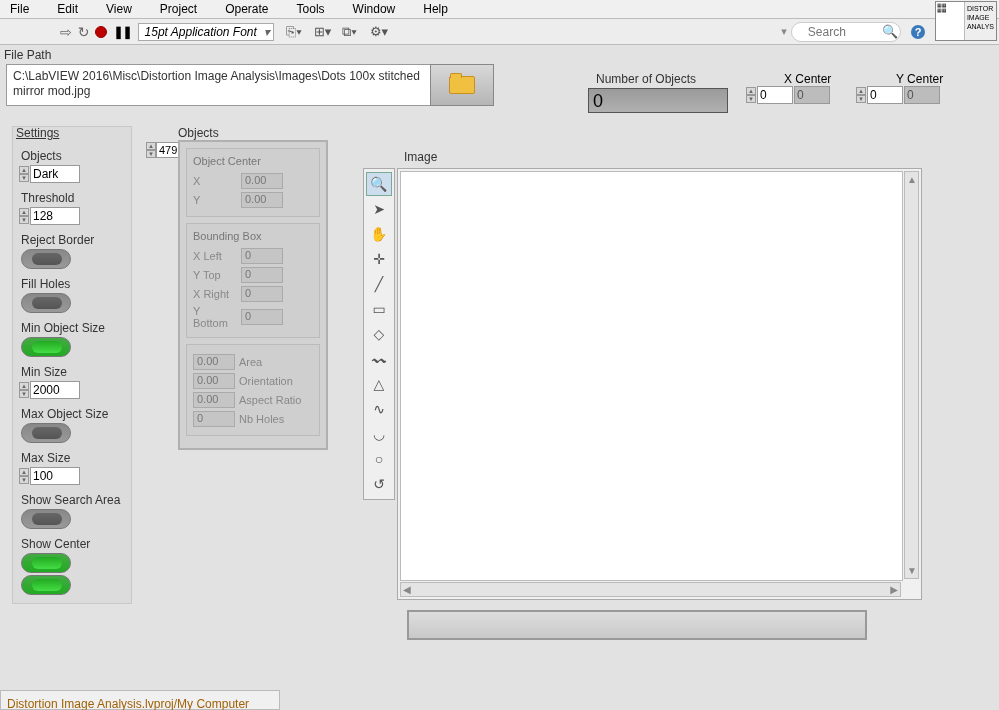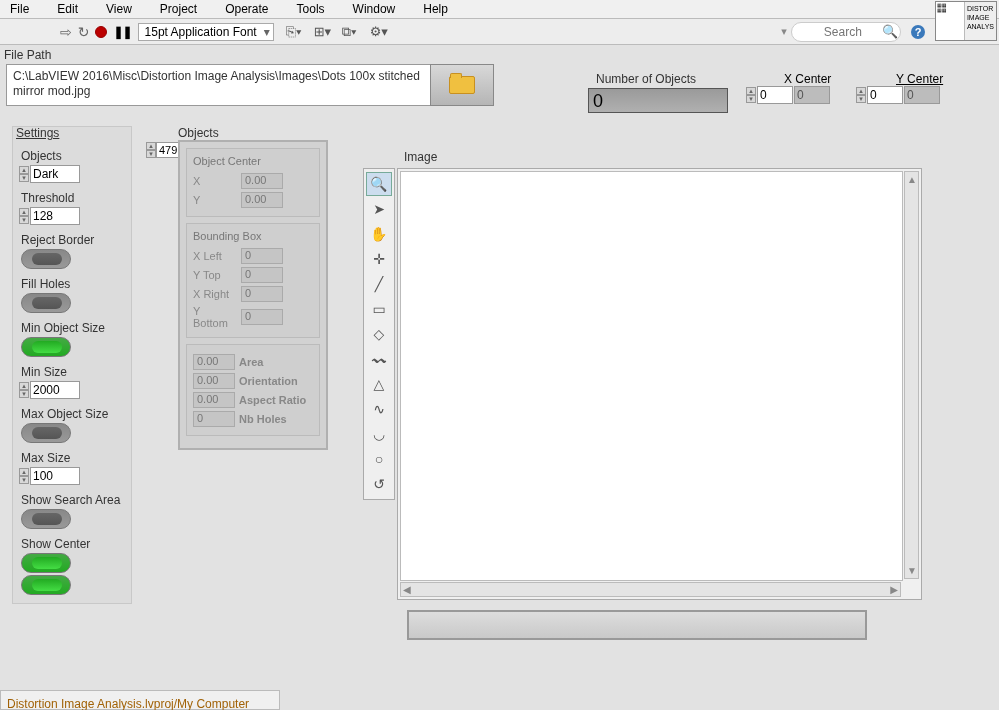--- a/index.html
+++ b/index.html
@@ -5,26 +5,26 @@
 * { box-sizing: border-box; margin: 0; padding: 0; font-family: Tahoma, Arial, sans-serif; font-size: 12px; }
 body { background: #e2e2e2; width: 999px; height: 710px; position: relative; overflow: hidden; }
 
 .menubar { background: #f0f0f0; border-bottom: 1px solid #bbb; height: 19px; display: flex; align-items: center; gap: 28px; padding-left: 10px; }
 .menubar span { cursor: pointer; }
 
 .toolbar { background: #ededed; border-bottom: 1px solid #bbb; height: 26px; display: flex; align-items: center; padding-left: 60px; gap: 6px; position: relative; }
 .toolbar .arrow { font-size: 14px; color: #666; }
 .toolbar .rec { width: 12px; height: 12px; border: 1px solid #900; border-radius: 50%; background: #b00; }
 .toolbar .pause { font-size: 12px; letter-spacing: -1px; font-weight: bold; color: #000; }
-.font-select { border: 1px solid #aaa; background: #fff; padding: 1px 16px 1px 6px; position: relative; }
+.font-select { border: 1px solid #aaa; background: #fff; padding: 1px 16px 1px 6px; position: relative; font-style: italic; }
 .font-select::after { content: "▾"; position: absolute; right: 3px; top: 1px; color: #666; }
 .toolbar-icons { display: flex; gap: 10px; margin-left: 6px; }
 .toolbar-icons span { width: 18px; height: 16px; color: #555; font-size: 13px; }
 .toolbar .search-area { position: absolute; right: 74px; display: flex; align-items: center; gap: 4px; }
-.search-input { border: 1px solid #ccc; border-radius: 10px; padding: 2px 22px 2px 16px; width: 110px; background: #fff; color: #3b82f6; text-align: center; }
+.search-input { border: 1px solid #ccc; border-radius: 10px; padding: 2px 22px 2px 16px; width: 110px; background: #fff; color: #3b82f6; }
 .search-mag { margin-left: -22px; color: #d4a; font-size: 13px; }
 .help-icon { width: 14px; height: 14px; border-radius: 50%; background: #3a79bb; color: #fff; font-weight: bold; text-align: center; line-height: 14px; margin-left: 8px; font-size: 11px; }
 .thumb-panel { position: absolute; right: 2px; top: 1px; width: 62px; height: 40px; border: 1px solid #888; background: #fff; display: flex; }
 .thumb-panel .swatch { width: 30px; border-right: 1px solid #bbb; font-size: 5px; text-align: left; padding: 1px; line-height: 5px; }
 .thumb-panel .lbl { font-size: 7px; line-height: 9px; padding: 2px; background: #eee; width: 32px; }
 
 .filepath-label { position: absolute; top: 48px; left: 4px; font-size: 12px; color: #333; }
 .filepath-box { position: absolute; top: 64px; left: 6px; width: 424px; height: 42px; background: #fff; border: 1px solid #999; border-right: none; padding: 4px 6px; font-size: 12px; color: #333; line-height: 15px; }
 .folder-btn { position: absolute; top: 64px; left: 430px; width: 64px; height: 42px; background: linear-gradient(#d8d8d8,#b5b5b5); border: 1px solid #888; display: flex; align-items: center; justify-content: center; }
 .folder-icon { width: 26px; height: 18px; background: #f0c040; border: 1px solid #c89020; border-radius: 2px; position: relative; }
@@ -33,21 +33,21 @@
 .dotted-bg { position: absolute; left: 2px; top: 46px; right: 2px; bottom: 22px; background-image: radial-gradient(#b8b8b8 0.7px, transparent 0.7px); background-size: 8px 8px; z-index: -1; }
 
 .lbl-numobj { position: absolute; top: 72px; left: 596px; color: #333; }
 .numobj-box { position: absolute; top: 88px; left: 588px; width: 140px; height: 25px; background: linear-gradient(#9a9a9a,#b0b0b0); border: 1px solid #555; padding: 2px 4px; font-size: 18px; color: #000; }
 
 .spinner { width: 10px; display: flex; flex-direction: column; }
 .spinner div { width: 10px; height: 8px; background: #d8d8d8; border: 1px solid #999; font-size: 7px; text-align: center; line-height: 6px; color: #666; }
 
 .xcenter-lbl { position: absolute; top: 72px; left: 784px; }
 .xcenter-grp { position: absolute; top: 86px; left: 746px; display: flex; align-items: center; gap: 1px; }
-.ycenter-lbl { position: absolute; top: 72px; left: 896px; text-decoration: underline; }
+.ycenter-lbl { position: absolute; top: 72px; left: 896px; }
 .ycenter-grp { position: absolute; top: 86px; left: 856px; display: flex; align-items: center; gap: 1px; }
 .num-in { width: 36px; height: 18px; border: 1px solid #999; background: #fff; padding: 1px 2px; }
 .num-in.gray { background: #bcbcbc; color: #555; }
 
 .settings-panel { position: absolute; top: 126px; left: 12px; width: 120px; background: #dcdcdc; border: 1px solid #c8c8c8; padding: 2px 4px 8px; }
 .settings-title { position: absolute; top: -1px; left: 3px; font-size: 12px; color: #333; text-decoration: underline; }
 .settings-panel .item-lbl { margin-top: 8px; margin-left: 4px; color: #333; }
 .settings-panel .first { margin-top: 20px; }
 .settings-panel .input-row { display: flex; align-items: center; gap: 1px; margin-left: 2px; margin-top: 2px; }
 .settings-panel .txt-in { width: 50px; height: 18px; border: 1px solid #999; background: #fff; padding: 1px 2px; }
@@ -60,21 +60,21 @@
 .objects-lbl { position: absolute; top: 126px; left: 178px; color: #333; }
 .obj-spin { position: absolute; top: 142px; left: 146px; display: flex; }
 .obj-spin input { width: 28px; height: 16px; border: 1px solid #999; background: #fff; font-size: 11px; padding: 0 2px; }
 
 .cluster { position: absolute; top: 140px; left: 178px; width: 150px; background: #d2d2d2; border: 2px solid #b0b0b0; padding: 6px; }
 .cluster .group { background: #cfcfcf; border: 1px solid #bbb; padding: 6px 6px 8px; margin-bottom: 6px; }
 .cluster .gtitle { color: #777; font-size: 11px; margin-bottom: 6px; }
 .cluster .row { display: flex; align-items: center; gap: 4px; margin-top: 3px; }
 .cluster .row .k { width: 44px; color: #888; font-size: 11px; }
 .cluster .row .v { width: 42px; height: 16px; border: 1px solid #aaa; background: #c5c5c5; color: #777; font-size: 11px; padding: 0 3px; }
-.cluster .area .k { width: 70px; font-weight: bold; }
+.cluster .area .k { width: 70px; }
 
 .image-lbl { position: absolute; top: 150px; left: 404px; color: #333; }
 .img-tools { position: absolute; top: 168px; left: 363px; width: 32px; background: #efefef; border: 1px solid #aaa; padding: 2px; }
 .img-tools div { width: 26px; height: 24px; border: 1px solid transparent; display: flex; align-items: center; justify-content: center; margin: 1px 0; font-size: 14px; color: #555; }
 .img-tools div.sel { border: 1px solid #7a9; background: #cde; }
 .img-canvas { position: absolute; top: 168px; left: 397px; width: 525px; height: 432px; background: #f0f0f0; border: 1px solid #aaa; }
 .img-canvas .inner { position: absolute; left: 2px; top: 2px; right: 18px; bottom: 18px; background: #fff; border: 1px solid #bbb; }
 .img-canvas .vscroll { position: absolute; right: 2px; top: 2px; width: 15px; bottom: 20px; background: #e4e4e4; border: 1px solid #bbb; }
 .img-canvas .vscroll::before { content:"▲"; position:absolute; top:2px; left:2px; font-size:10px; color:#888; }
 .img-canvas .vscroll::after { content:"▼"; position:absolute; bottom:2px; left:2px; font-size:10px; color:#888; }

